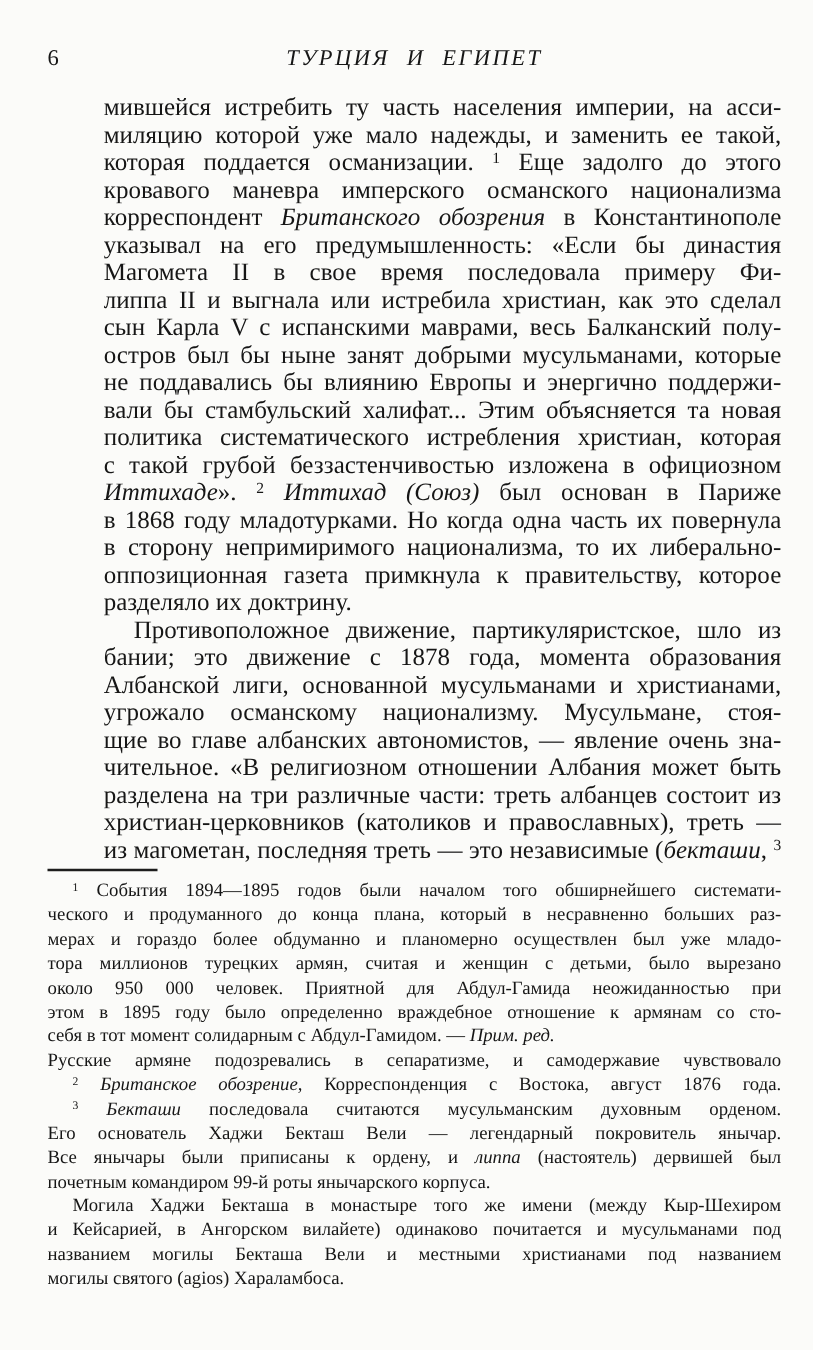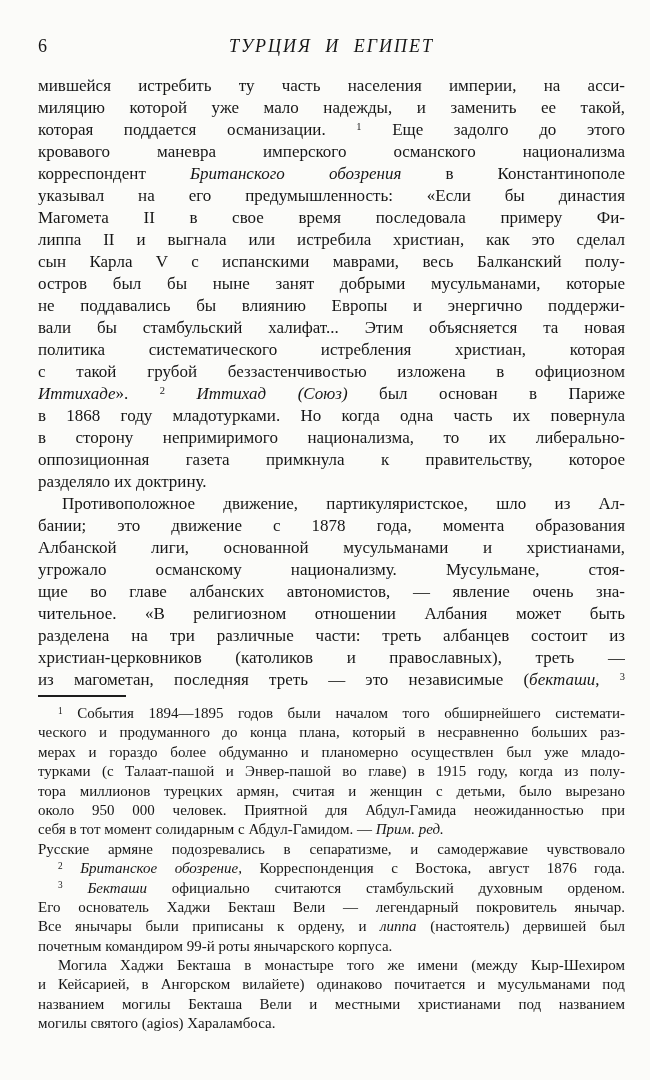--- a/index.html
+++ b/index.html
@@ -42,23 +42,24 @@
   .main-text {
     margin-top: 19px;
   }
   .line {
     text-align: justify;
     text-align-last: justify;
     overflow: hidden;
     white-space: normal;
   }
   .main-text .line {
-    font-size: 17px;
+    font-size: 20px;
     line-height: 22px;
     height: 22px;
+    margin-left: 45px;
   }
   .footnotes .line {
     font-size: 15px;
     line-height: 19.4px;
     height: 19.4px;
   }
   .line.flush {
     text-align: center;
     text-align-last: left;
   }
@@ -116,27 +117,27 @@
       <div class="line"><span>чительное. «В религиозном отношении Албания может быть</span></div>
       <div class="line"><span>разделена на три различные части: треть албанцев состоит из</span></div>
       <div class="line"><span>христиан-церковников (католиков и православных), треть —</span></div>
       <div class="line"><span>из магометан, последняя треть — это независимые (</span><span class="it">бекташи</span><span>, </span><sup>3</sup></div>
     </div>
   <div class="footnote-rule"></div>
   <div class="footnotes" id="footnote-lines">
       <div class="line indent"><sup>1</sup><span> События 1894—1895 годов были началом того обширнейшего системати-</span></div>
       <div class="line"><span>ческого и продуманного до конца плана, который в несравненно больших раз-</span></div>
       <div class="line"><span>мерах и гораздо более обдуманно и планомерно осуществлен был уже младо-</span></div>
-      <div class="line"><span>турками (с Талаат-пашой и Энвер-пашой во главе) в 1915 году, когда из полу-</span></div>
       <div class="line"><span>тора миллионов турецких армян, считая и женщин с детьми, было вырезано</span></div>
       <div class="line"><span>около 950 000 человек. Приятной для Абдул-Гамида неожиданностью при</span></div>
+      <div class="line"><span>этом в 1895 году было определенно враждебное отношение к армянам со сто-</span></div>
       <div class="line flush"><span>себя в тот момент солидарным с Абдул-Гамидом. — </span><span class="it">Прим. ред.</span></div>
       <div class="line"><span>Русские армяне подозревались в сепаратизме, и самодержавие чувствовало</span></div>
       <div class="line indent"><sup>2</sup><span> </span><span class="it">Британское обозрение,</span><span> Корреспонденция с Востока, август 1876 года.</span></div>
-      <div class="line indent"><sup>3</sup><span> </span><span class="it">Бекташи</span><span> официально считаются стамбульский духовным орденом.</span></div>
+      <div class="line indent"><sup>3</sup><span> </span><span class="it">Бекташи</span><span> последовала считаются мусульманским духовным орденом.</span></div>
       <div class="line"><span>Его основатель Хаджи Бекташ Вели — легендарный покровитель янычар.</span></div>
       <div class="line"><span>Все янычары были приписаны к ордену, и </span><span class="it">липпа</span><span> (настоятель) дервишей был</span></div>
       <div class="line flush"><span>почетным командиром 99-й роты янычарского корпуса.</span></div>
       <div class="line indent"><span>Могила Хаджи Бекташа в монастыре того же имени (между Кыр-Шехиром</span></div>
       <div class="line"><span>и Кейсарией, в Ангорском вилайете) одинаково почитается и мусульманами под</span></div>
       <div class="line"><span>названием могилы Бекташа Вели и местными христианами под названием</span></div>
       <div class="line flush"><span>могилы святого (agios) Хараламбоса.</span></div>
     </div>
 </div>
 

